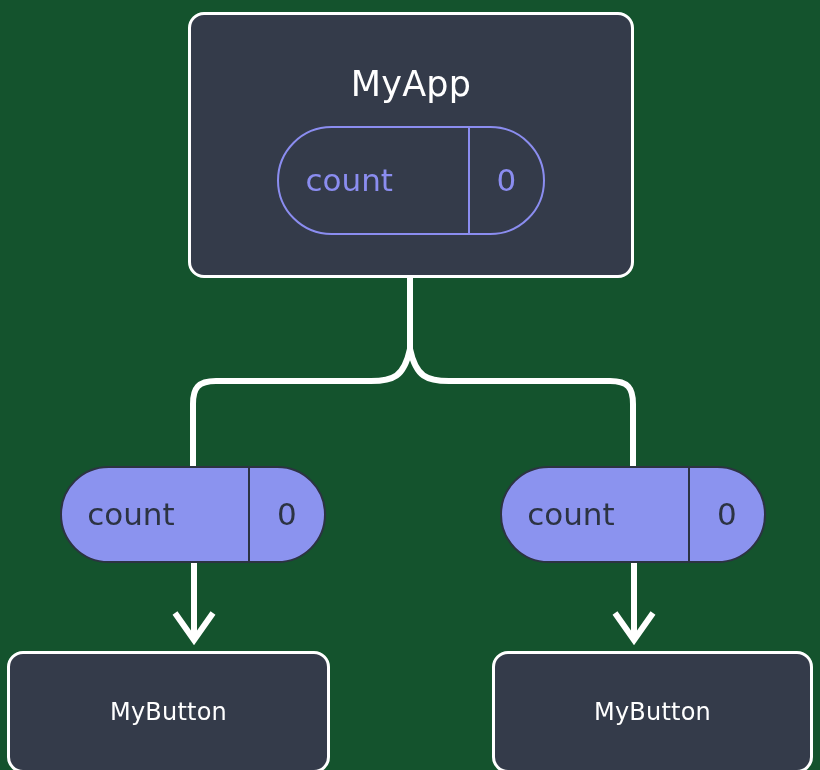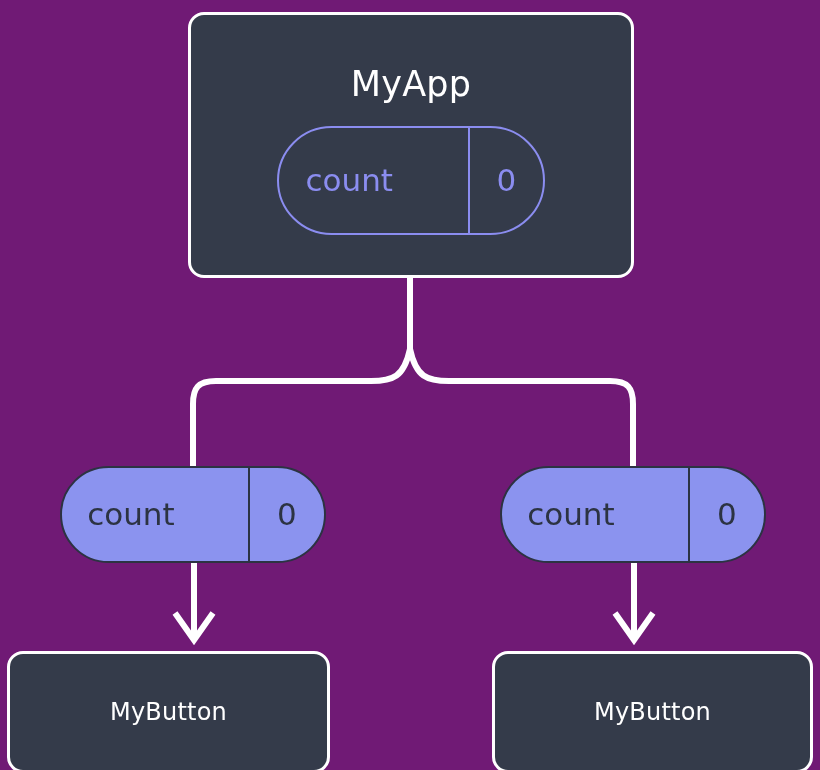--- a/index.html
+++ b/index.html
@@ -10,21 +10,21 @@
   body {
     width: 820px;
     height: 770px;
     overflow: hidden;
     font-family: "DejaVu Sans", "Liberation Sans", sans-serif;
   }
   #stage {
     position: relative;
     width: 820px;
     height: 770px;
-    background: #701a75;
+    background: #14532d;
   }
   #edges {
     position: absolute;
     left: 0;
     top: 0;
     width: 820px;
     height: 770px;
     pointer-events: none;
   }
 

